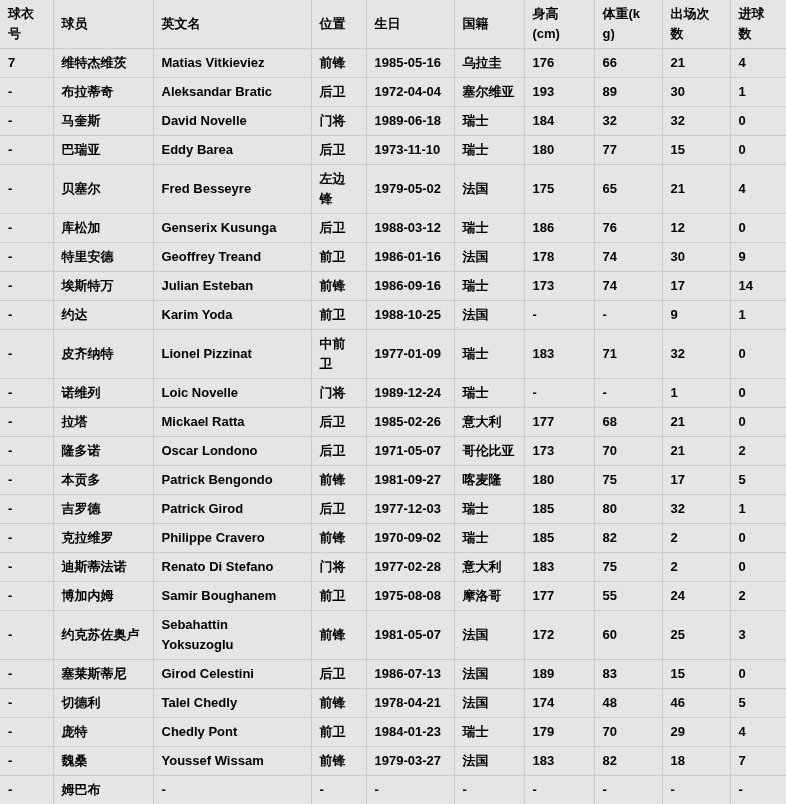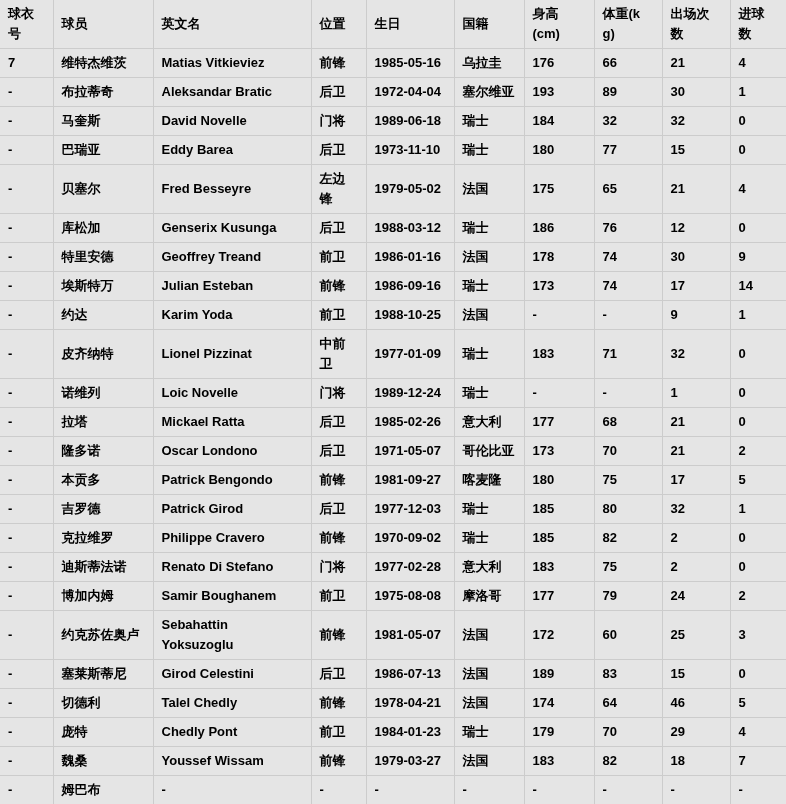--- a/index.html
+++ b/index.html
@@ -292,21 +292,21 @@
           <td>0</td>
         </tr>
         <tr>
           <td>-</td>
           <td>博加内姆</td>
           <td>Samir Boughanem</td>
           <td>前卫</td>
           <td>1975-08-08</td>
           <td>摩洛哥</td>
           <td>177</td>
-          <td>79</td>
+          <td>55</td>
           <td>24</td>
           <td>2</td>
         </tr>
         <tr>
           <td>-</td>
           <td>约克苏佐奥卢</td>
           <td>Sebahattin Yoksuzoglu</td>
           <td>前锋</td>
           <td>1981-05-07</td>
           <td>法国</td>
@@ -328,21 +328,21 @@
           <td>0</td>
         </tr>
         <tr>
           <td>-</td>
           <td>切德利</td>
           <td>Talel Chedly</td>
           <td>前锋</td>
           <td>1978-04-21</td>
           <td>法国</td>
           <td>174</td>
-          <td>64</td>
+          <td>48</td>
           <td>46</td>
           <td>5</td>
         </tr>
         <tr>
           <td>-</td>
           <td>庞特</td>
           <td>Chedly Pont</td>
           <td>前卫</td>
           <td>1984-01-23</td>
           <td>瑞士</td>

